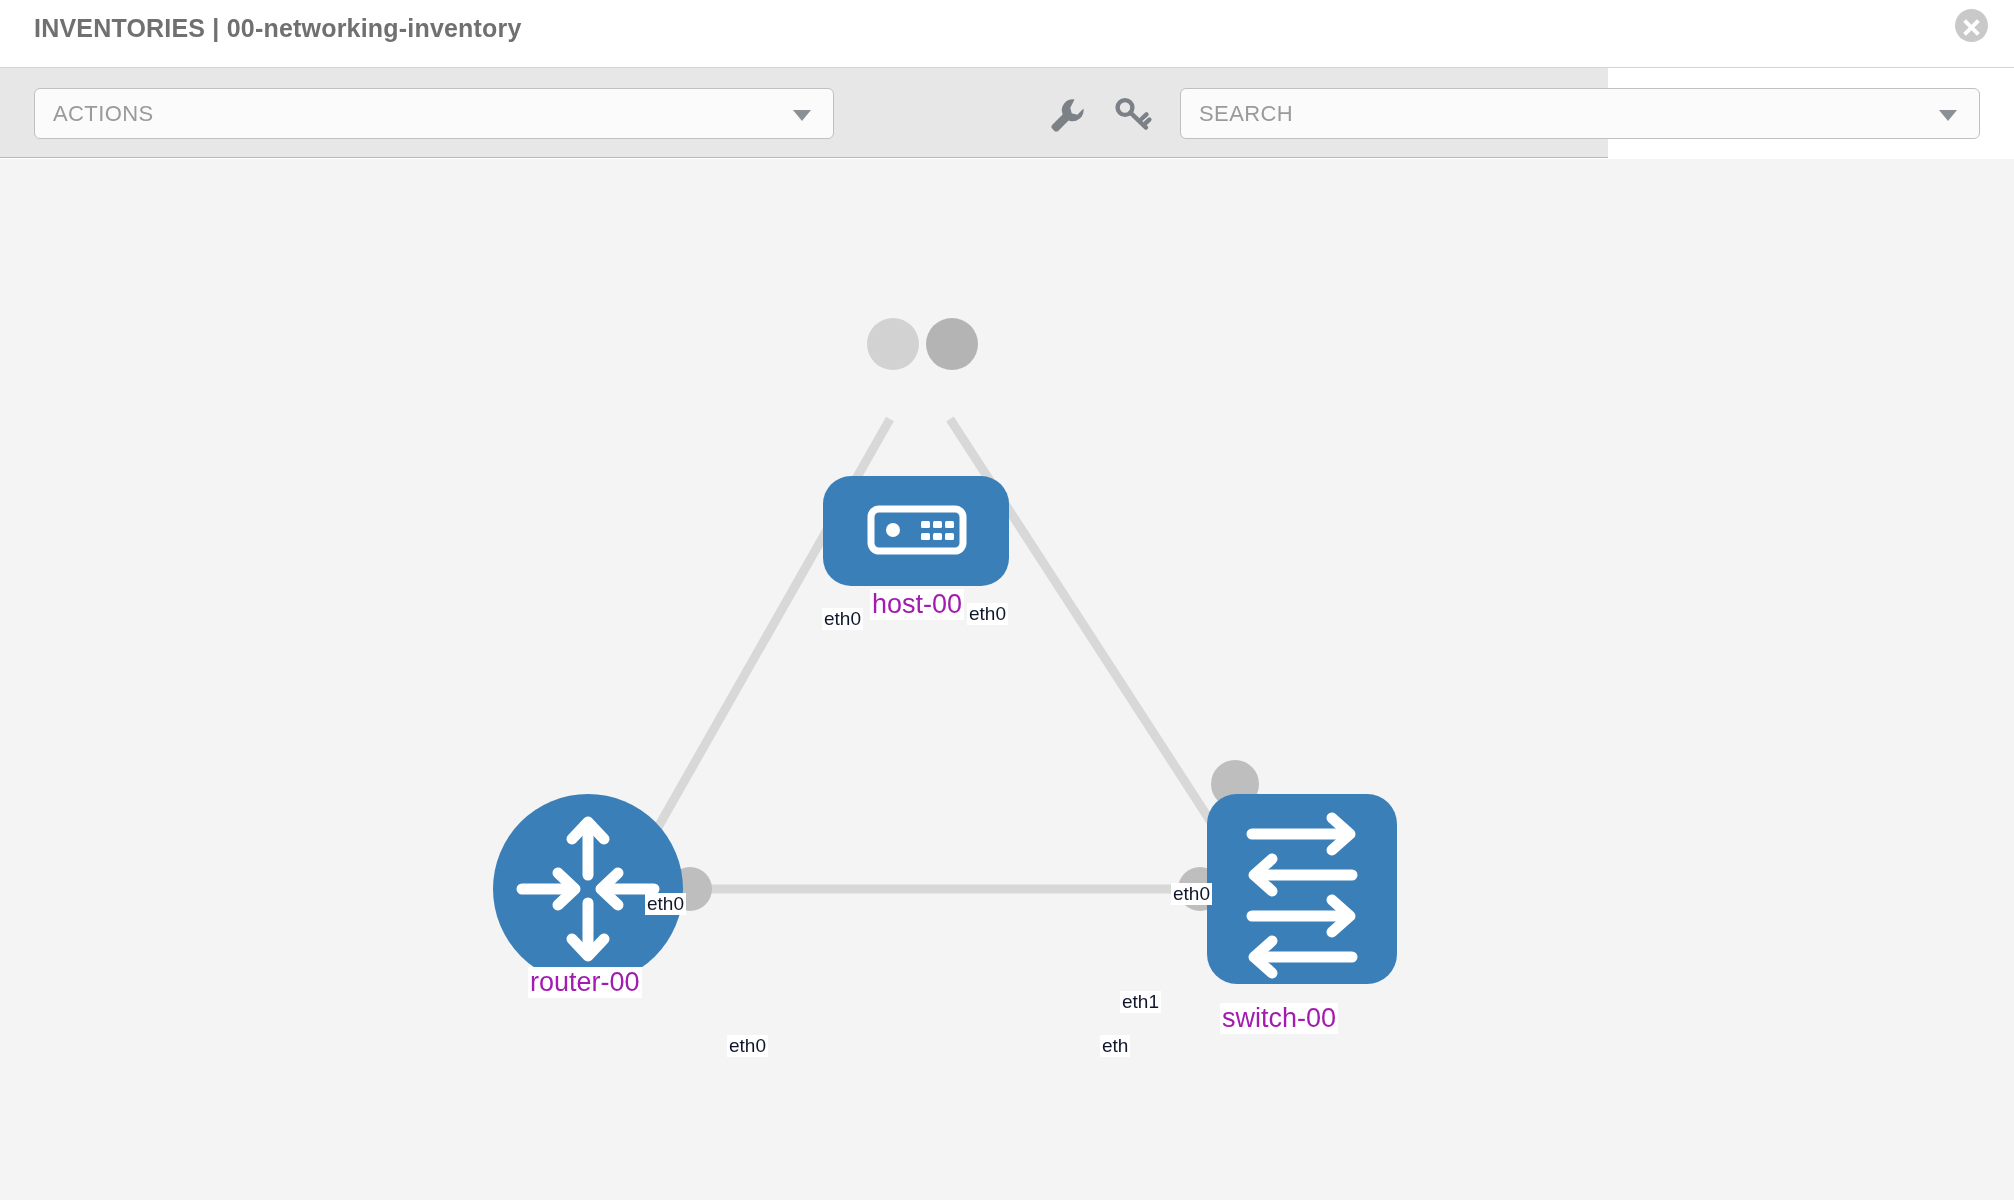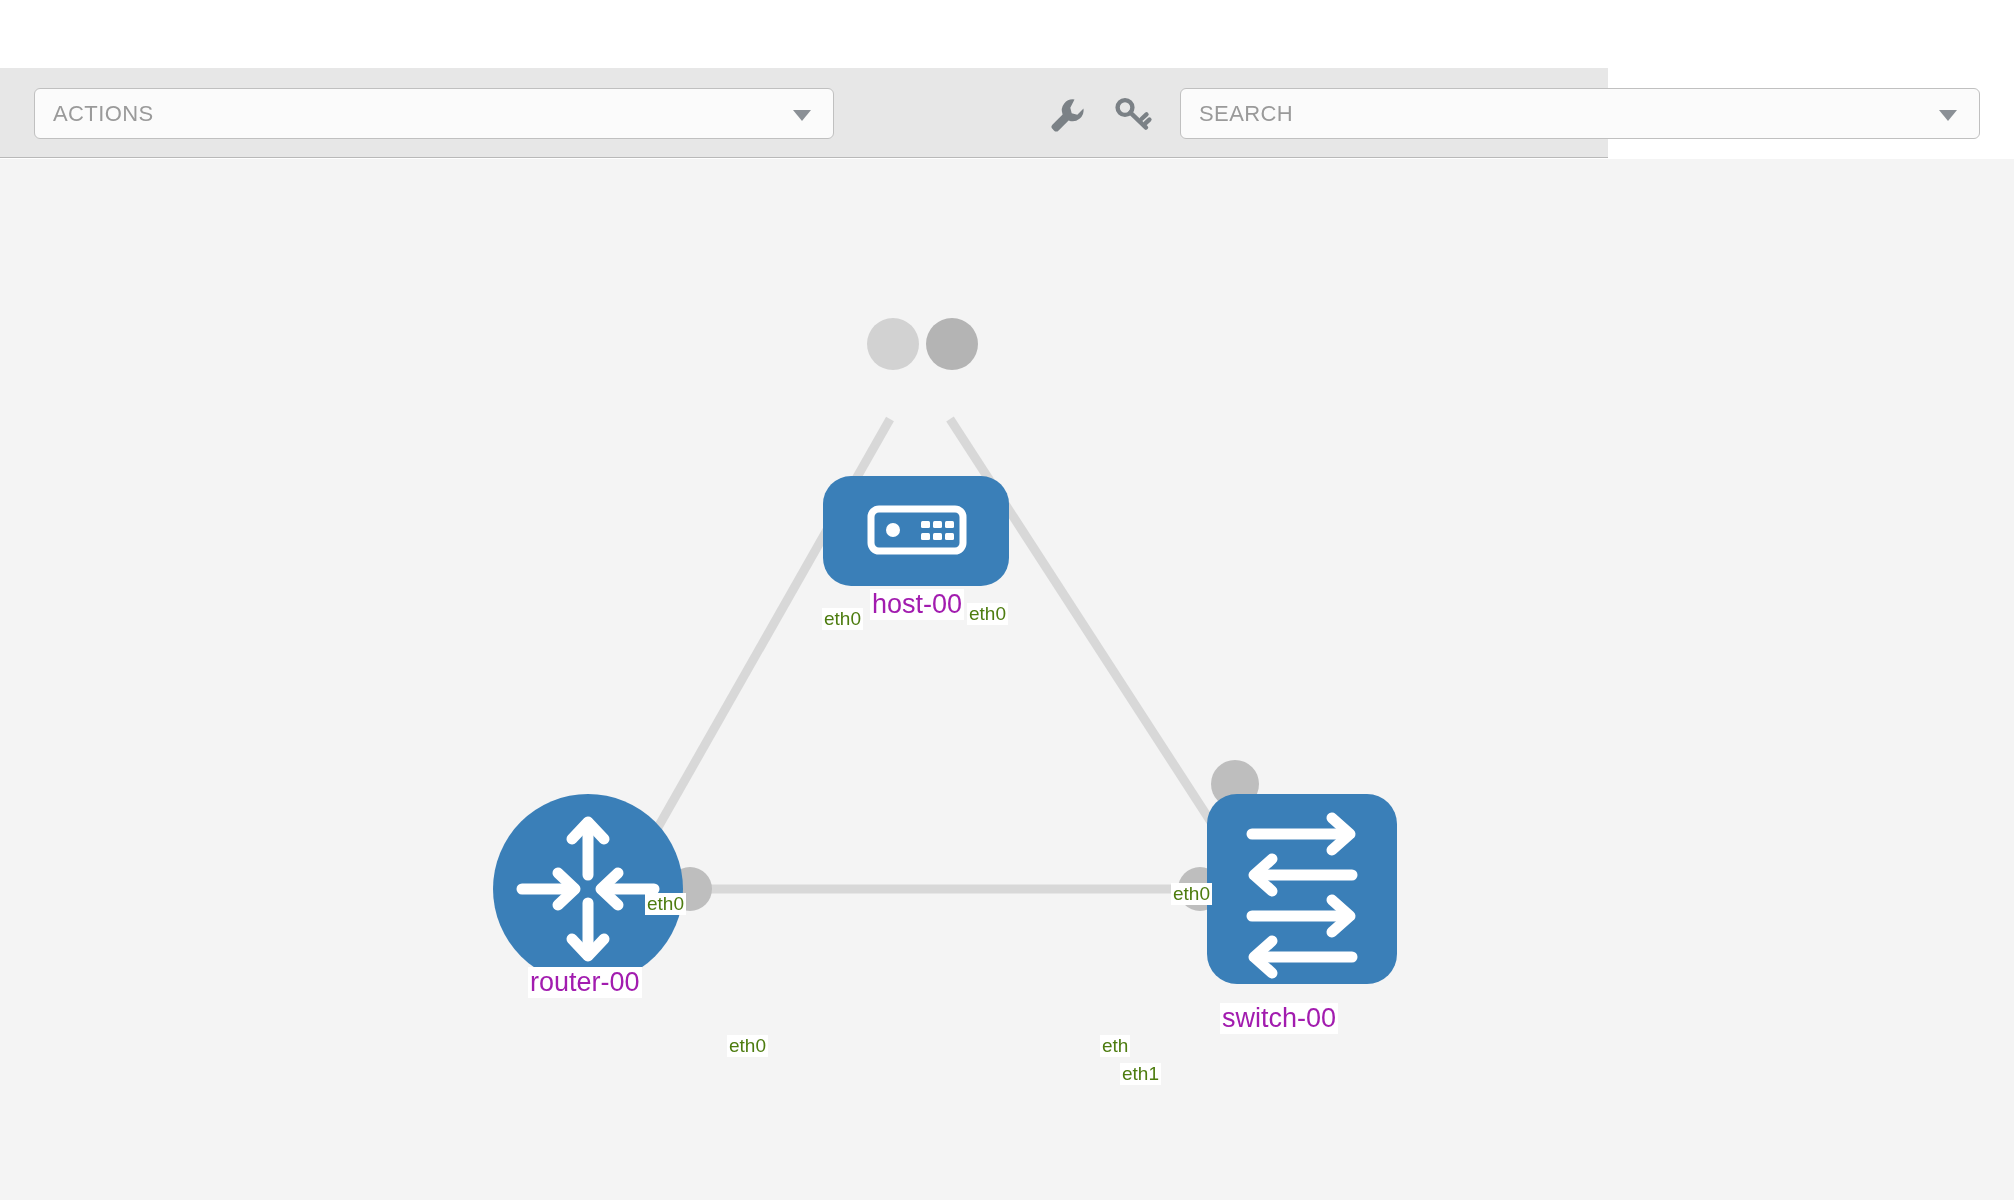--- a/index.html
+++ b/index.html
@@ -123,31 +123,40 @@
     position: absolute;
     font-size: 27px;
     color: #a21caf;
     background: #ffffff;
     white-space: nowrap;
     padding: 0 2px;
   }
   .edge-label {
     position: absolute;
     font-size: 19px;
-    color: #4d7c0f;
+    color: #0f172a;
     background: #ffffff;
     white-space: nowrap;
     padding: 0 2px;
   }
 </style>
 </head>
 <body>
 
 <div id="app">
 
+  <div class="header">
+    <div class="header-title">INVENTORIES | 00-networking-inventory</div>
+
+    <div class="close-btn">
+      <svg width="33" height="33" viewBox="0 0 33 33" aria-hidden="true">
+        <path d="M11 10.2 L16.5 15.7 L22 10.2 L24.8 13 L19.3 18.5 L24.8 24 L22 26.8 L16.5 21.3 L11 26.8 L8.2 24 L13.7 18.5 L8.2 13 Z" fill="#ffffff"></path>
+      </svg>
+    </div>
+  </div>
 
   <div class="toolbar">
 
     <div class="actions-select">
       <span class="actions-label">ACTIONS</span>
       <span class="caret"></span>
     </div>
 
     <div class="tool-icon wrench">
       <svg width="44" height="44" viewBox="0 0 44 44" aria-hidden="true">
@@ -246,16 +255,16 @@
     <div class="edge-label" style="left:967px; top:444px;">eth0</div>
 
     <div class="edge-label" style="left:645px; top:734px;">eth0</div>
 
     <div class="edge-label" style="left:1171px; top:724px;">eth0</div>
 
     <div class="edge-label" style="left:727px; top:876px;">eth0</div>
 
     <div class="edge-label" style="left:1100px; top:876px;">eth</div>
 
-    <div class="edge-label" style="left:1120px; top:904px;">eth1</div>
+    <div class="edge-label" style="left:1120px; top:832px;">eth1</div>
 
   </div>
 </div>
 
 </body></html>

